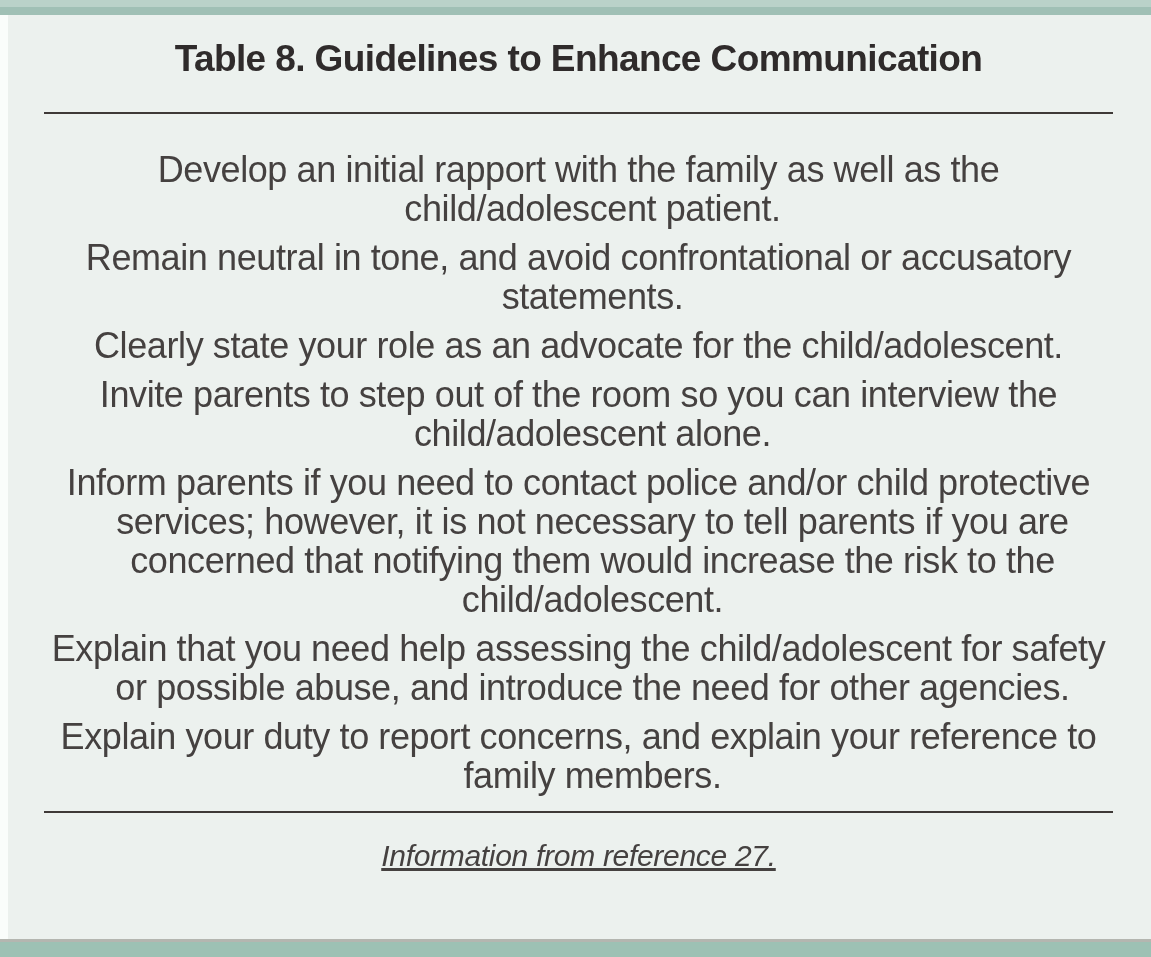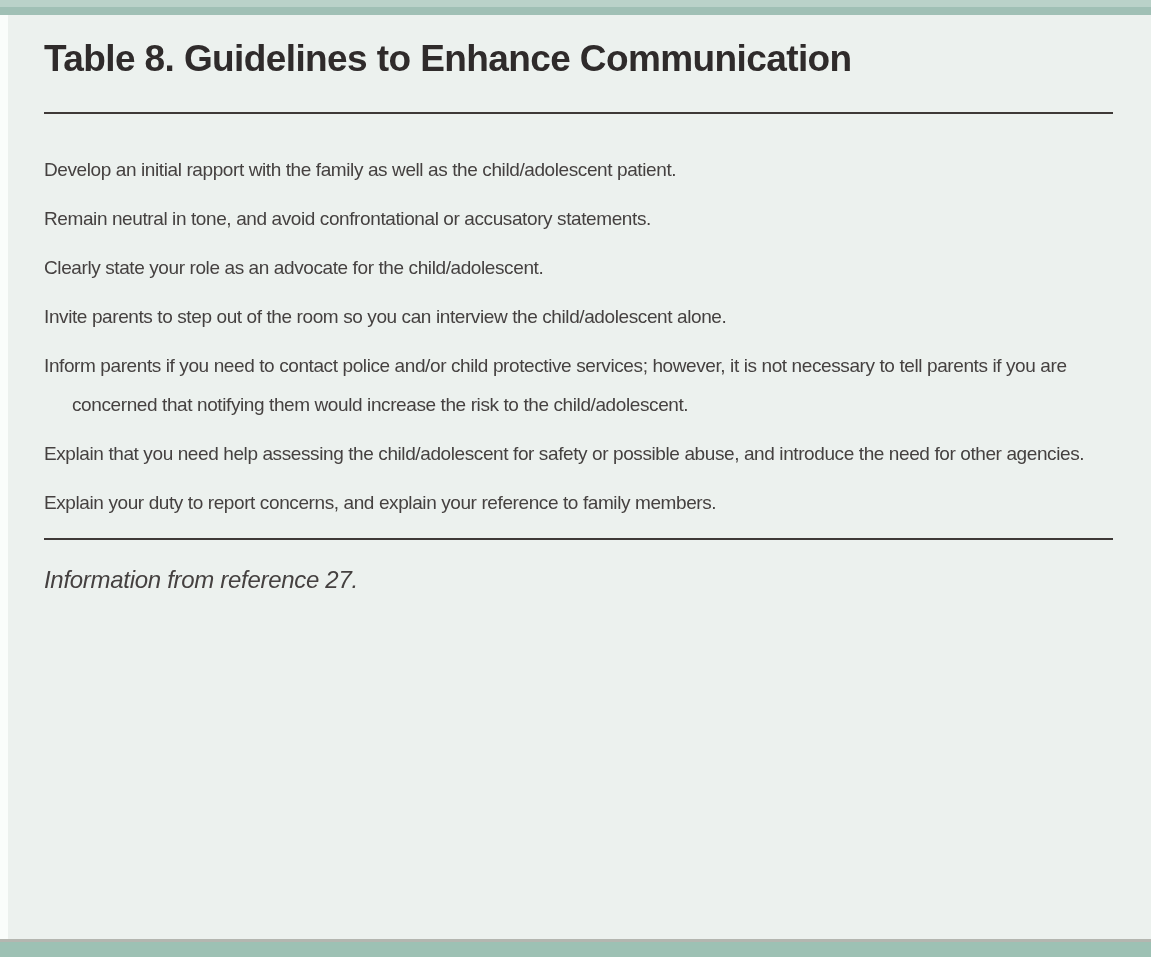--- a/index.html
+++ b/index.html
@@ -28,55 +28,57 @@
   .left-edge {
     position: absolute;
     top: 15px; left: 0; bottom: 18px;
     width: 8px;
     background: var(--page-edge, #fafdfb);
   }
   .content {
     position: relative;
     padding: 36px 38px 0 44px;
     box-sizing: border-box;
+    text-align: center;
   }
   .title {
     margin: 0;
     padding: 0;
     font-size: 37px;
     font-weight: bold;
     line-height: 46px;
     letter-spacing: -0.6px;
     color: var(--title-text, #2f2b2b);
   }
   .title-line { display: block; }
   .rule {
     height: 2px;
     background: var(--rule, #3e3937);
   }
   .rule-top { margin-top: 30px; }
   .rule-bottom { margin-top: 16px; }
   .guidelines {
     margin-top: 36px;
-    font-size: 19px;
+    font-size: 36px;
     line-height: 39px;
     letter-spacing: -0.4px;
     color: var(--body-text, #454140);
   }
   .guideline {
     margin: 0 0 10px 0;
     padding-left: 28px;
     text-indent: -28px;
   }
   .footnote {
     margin: 26px 0 0 0;
-    font-size: 24px;
+    font-size: 30px;
     font-style: italic;
     letter-spacing: -0.3px;
     color: var(--body-text, #454140);
+    text-decoration: underline;
   }
   .bottom-bar {
     position: absolute;
     left: 0; right: 0; bottom: 0;
     height: 15px;
     background: var(--bottom-bar, #9dc1b4);
     border-top: 3px solid var(--bottom-line, #b4b6b0);
   }
 </style>
 </head>

